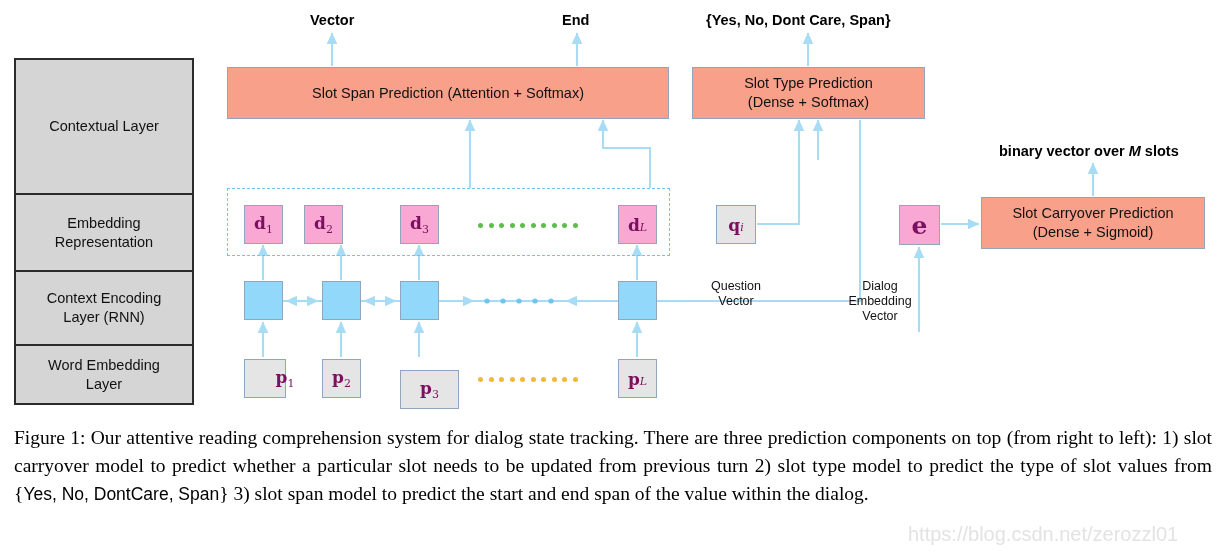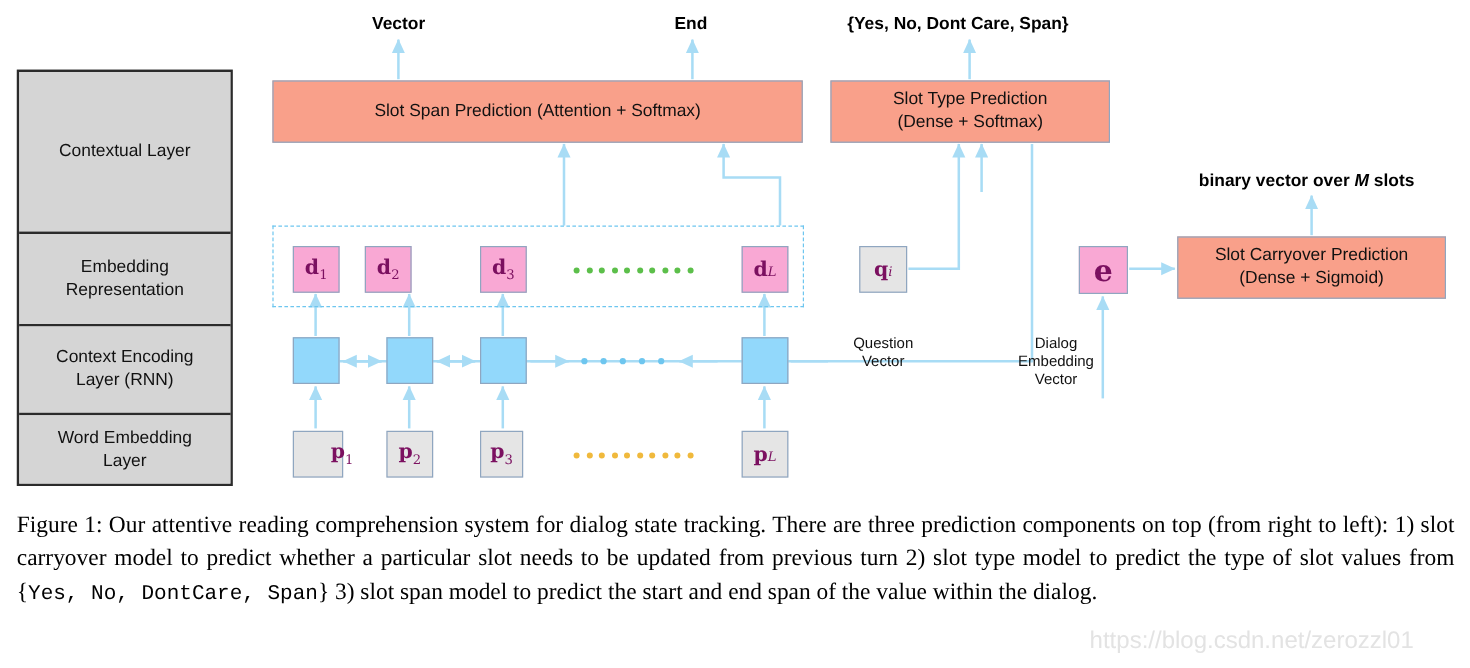--- a/index.html
+++ b/index.html
@@ -51,21 +51,21 @@
   .toplab i{font-style:italic;}
 
   
   .ucap{position:absolute;font-size:12.5px;line-height:1.2;text-align:center;
         color:#111;white-space:nowrap;margin-top:32px;}
 
   
   #caption{position:absolute;left:14px;top:424px;width:1198px;
            font-family:"Liberation Serif",serif;font-size:19.5px;
            line-height:1.44;color:#000;text-align:justify;}
-  #caption .mono{font-family:Liberation Mono, monospace;font-size:17.5px;margin-top:25px;}
+  #caption .mono{font-family:Liberation Sans, sans-serif;font-size:17.5px;margin-top:25px;}
 
   
   #watermark{position:absolute;left:908px;top:523px;font-size:20px;
              color:#e3e3e3;white-space:nowrap;
              font-family:"Liberation Sans",sans-serif;}
 </style>
 </head>
 <body>
 
 <div id="fig">
@@ -195,21 +195,21 @@
   <div class="node unit blue" style="left:322px;top:281px;width:39px;height:39px;"></div>
   <div class="node unit blue" style="left:400px;top:281px;width:39px;height:39px;"></div>
   <div class="node unit blue" style="left:618px;top:281px;width:39px;height:39px;"></div>
 
   <div class="node unit yellow" style="left:244px;top:359px;width:39px;height:39px;padding-left:40px;">
     <span class="vsym">p<sub>1</sub></span>
   </div>
   <div class="node unit yellow" style="left:322px;top:359px;width:39px;height:39px;">
     <span class="vsym">p<sub>2</sub></span>
   </div>
-  <div class="node unit yellow" style="left:400px;top:359px;width:36px;height:39px;">
+  <div class="node unit yellow" style="left:400px;top:370px;width:59px;height:39px;">
     <span class="vsym">p<sub>3</sub></span>
   </div>
   <div class="node unit yellow" style="left:618px;top:359px;width:39px;height:39px;">
     <span class="vsym">p<i>L</i></span>
   </div>
   <div class="dots" style="left:478px;top:376px;width:100px;height:6px;">
     <span style="background:#f0b93c"></span>
       <span style="background:#f0b93c"></span>
     <span style="background:#f0b93c"></span>
       <span style="background:#f0b93c"></span>

